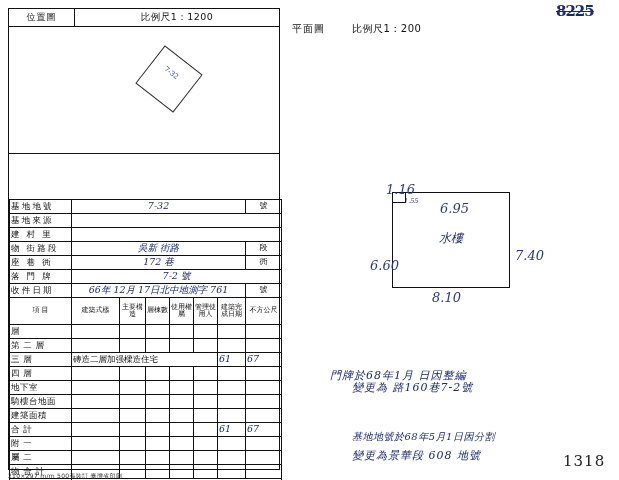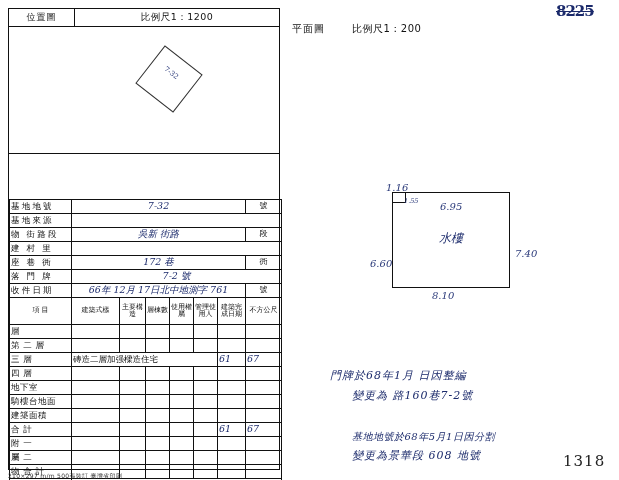--- a/index.html
+++ b/index.html
@@ -97,35 +97,35 @@
   .plan-notch{
     position:absolute;left:392px;top:192px;width:14px;height:11px;
     border-right:1.2px solid #111;border-bottom:1.2px solid #111;
     box-sizing:border-box;
   }
   .plan-center{
     position:absolute;left:392px;top:230px;width:118px;
     text-align:center;font-size:12px;color:#1b2a6b;
     font-family:"DejaVu Serif", serif;font-style:italic;
   }
-  .dim{position:absolute;font-size:10px;color:#2b3a7a;font-family:"DejaVu Serif",serif;font-style:italic;}
+  .dim{position:absolute;font-size:13px;color:#2b3a7a;font-family:"DejaVu Serif",serif;font-style:italic;}
   .dim.top-l{left:386px;top:182px;}
   .dim.top-n{left:404px;top:197px;font-size:6.5px;}
   .dim.top-r{left:440px;top:201px;}
   .dim.left{left:370px;top:258px;}
   .dim.right{left:515px;top:248px;}
   .dim.bottom{left:432px;top:290px;}
 
   
   .note{
     position:absolute;font-family:"DejaVu Serif", serif;
     color:#1b2a6b;font-style:italic;
   }
   .note1{left:330px;top:368px;font-size:11px;letter-spacing:1px;}
-  .note2{left:352px;top:388px;font-size:11px;letter-spacing:1px;}
+  .note2{left:352px;top:380px;font-size:11px;letter-spacing:1px;}
   .note3{left:352px;top:430px;font-size:10px;letter-spacing:0.5px;}
   .note4{left:352px;top:448px;font-size:11px;letter-spacing:1px;}
 
   .stamp-top{
     position:absolute;left:556px;top:2px;font-size:15px;font-weight:bold;
     color:#1b2a6b;letter-spacing:-1px;font-family:"DejaVu Serif",serif;
     text-decoration:line-through;
   }
   .stamp-num{
     position:absolute;left:563px;top:452px;font-size:15px;
@@ -173,30 +173,30 @@
         </td>
         <td class="val unit">號</td>
       </tr>
 
       <tr>
         <td class="lbl">基地來源</td>
         <td class="val" colspan="7"></td>
       </tr>
 
       <tr>
+        <td class="lbl">建  村  里</td>
+        <td class="val" colspan="7"></td>
+      </tr>
+
+      <tr>
         <td class="lbl">物  街路段</td>
         <td class="val" colspan="6">
           <span class="hw">吳新 街路</span>
         </td>
         <td class="val unit">段</td>
-      </tr>
-
-      <tr>
-        <td class="lbl">建  村  里</td>
-        <td class="val" colspan="7"></td>
       </tr>
 
       <tr>
         <td class="lbl">座  巷  衖</td>
         <td class="val" colspan="6">
           <span class="hw">172 巷</span>
         </td>
         <td class="val unit">衖</td>
       </tr>
 

